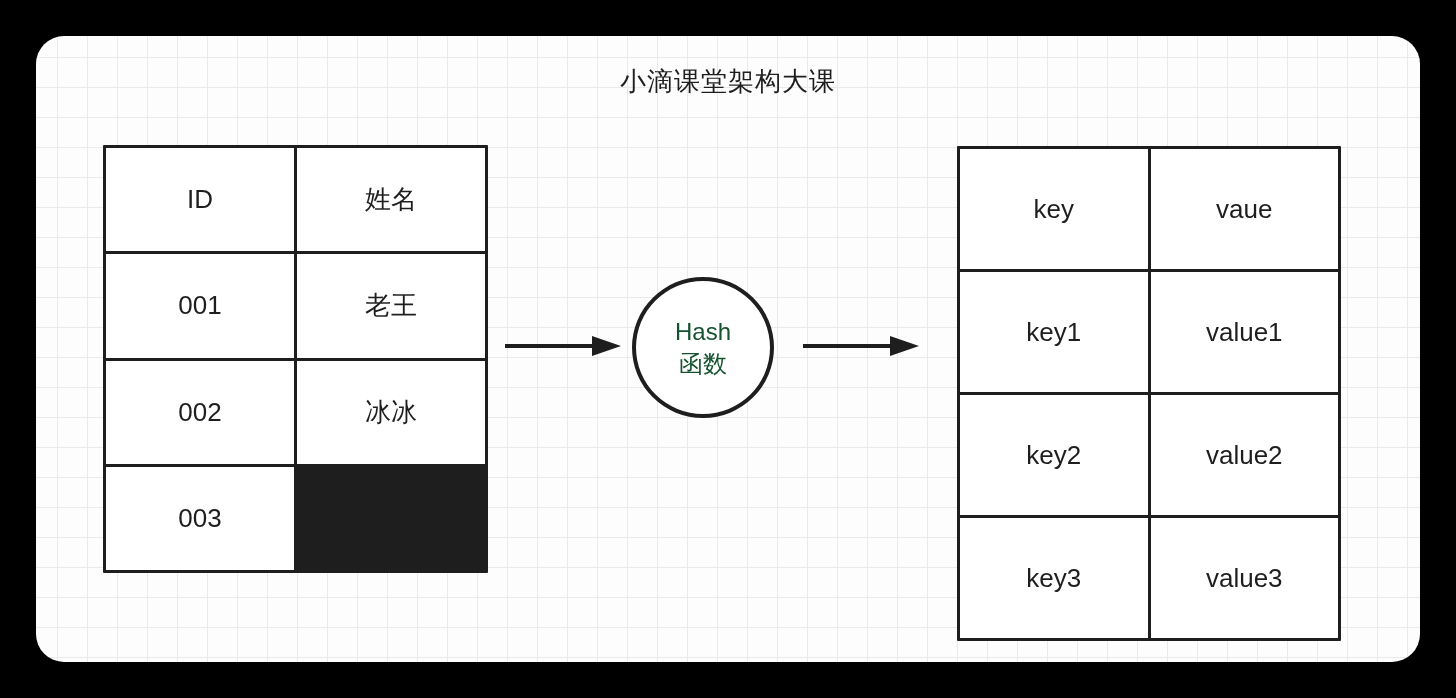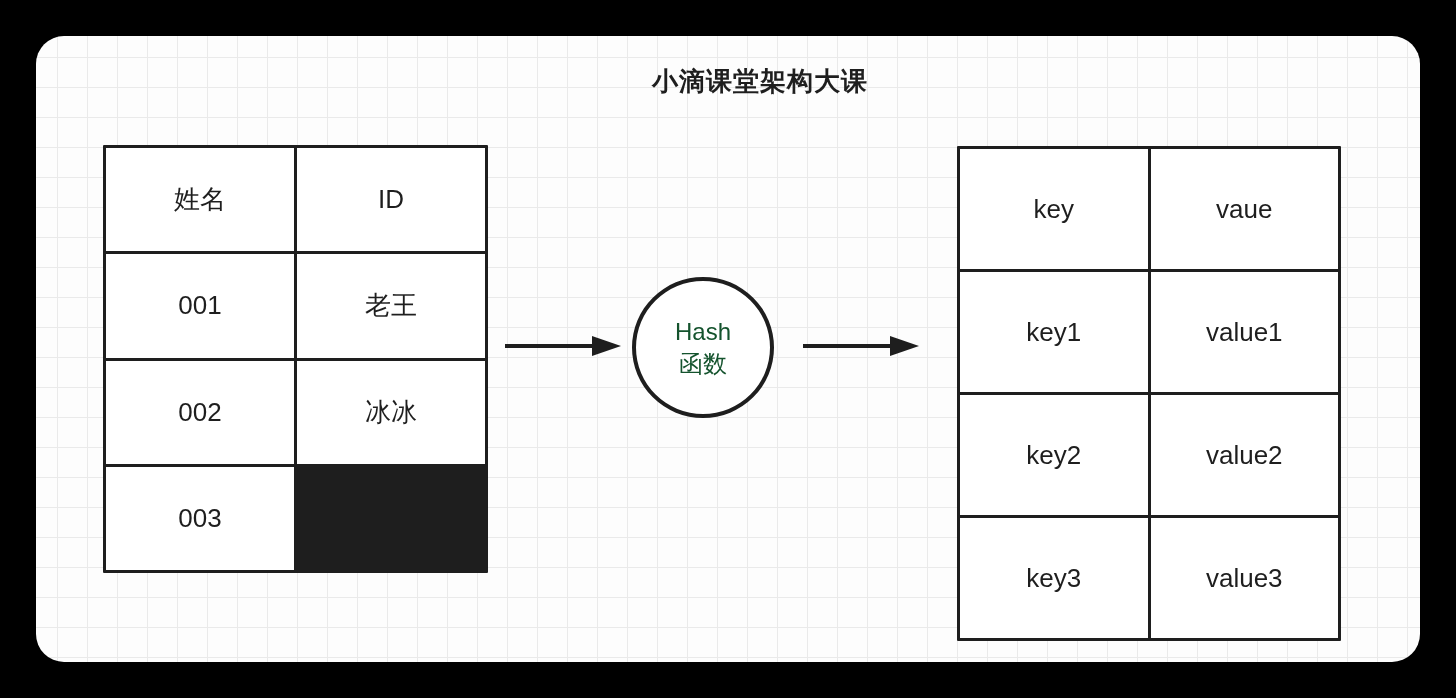--- a/index.html
+++ b/index.html
@@ -26,24 +26,23 @@
     background-position: 21px 21px;
     border-radius: 28px;
   }
 
   .title {
     position: absolute;
     left: 36px; top: 64px;
     width: 1384px;
     text-align: center;
     font-size: 26px;
-    font-weight: 700;
+    font-weight: 400;
     color: #1e1e1e;
     letter-spacing: 1px;
-    margin-left: 32px;
   }
 
   
   .dtable {
     position: absolute;
     display: grid;
     grid-template-columns: 1fr 1fr;
     grid-auto-rows: 1fr;
     gap: 3px;
     padding: 3px;
@@ -86,22 +85,22 @@
 </head>
 <body>
 
 <div class="stage">
 
   <div class="canvas"></div>
 
   <div class="title">小滴课堂架构大课</div>
 
   <div class="dtable left">
+    <div class="cell">ID</div>
     <div class="cell">姓名</div>
-    <div class="cell">ID</div>
     <div class="cell">001</div>
     <div class="cell">老王</div>
     <div class="cell">002</div>
     <div class="cell">冰冰</div>
     <div class="cell">003</div>
   </div>
 
   <svg class="arrow a1" width="118" height="26" viewBox="0 0 118 26">
     <line x1="1" y1="13" x2="90" y2="13" stroke="#1e1e1e" stroke-width="4"></line>
     <polygon points="88,3 117,13 88,23" fill="#1e1e1e"></polygon>

